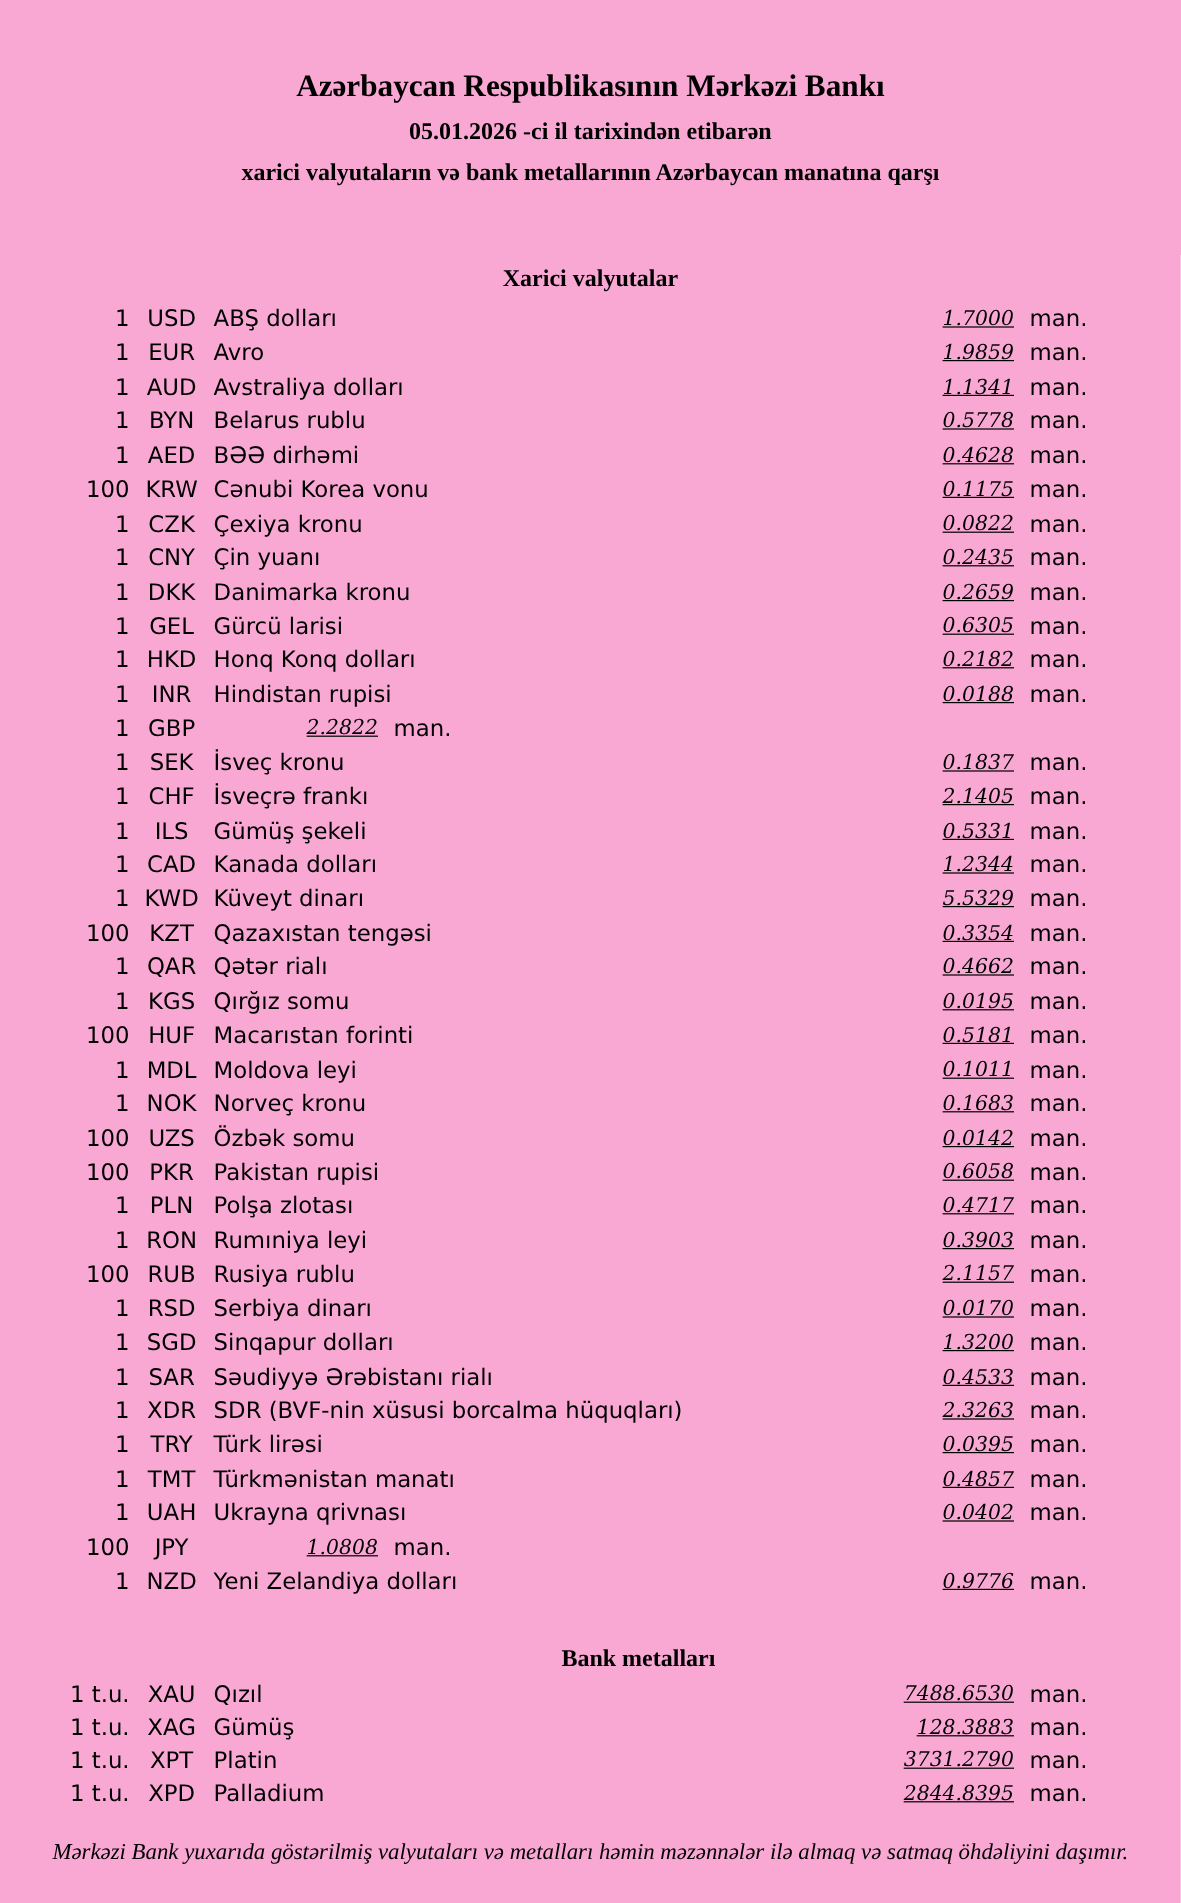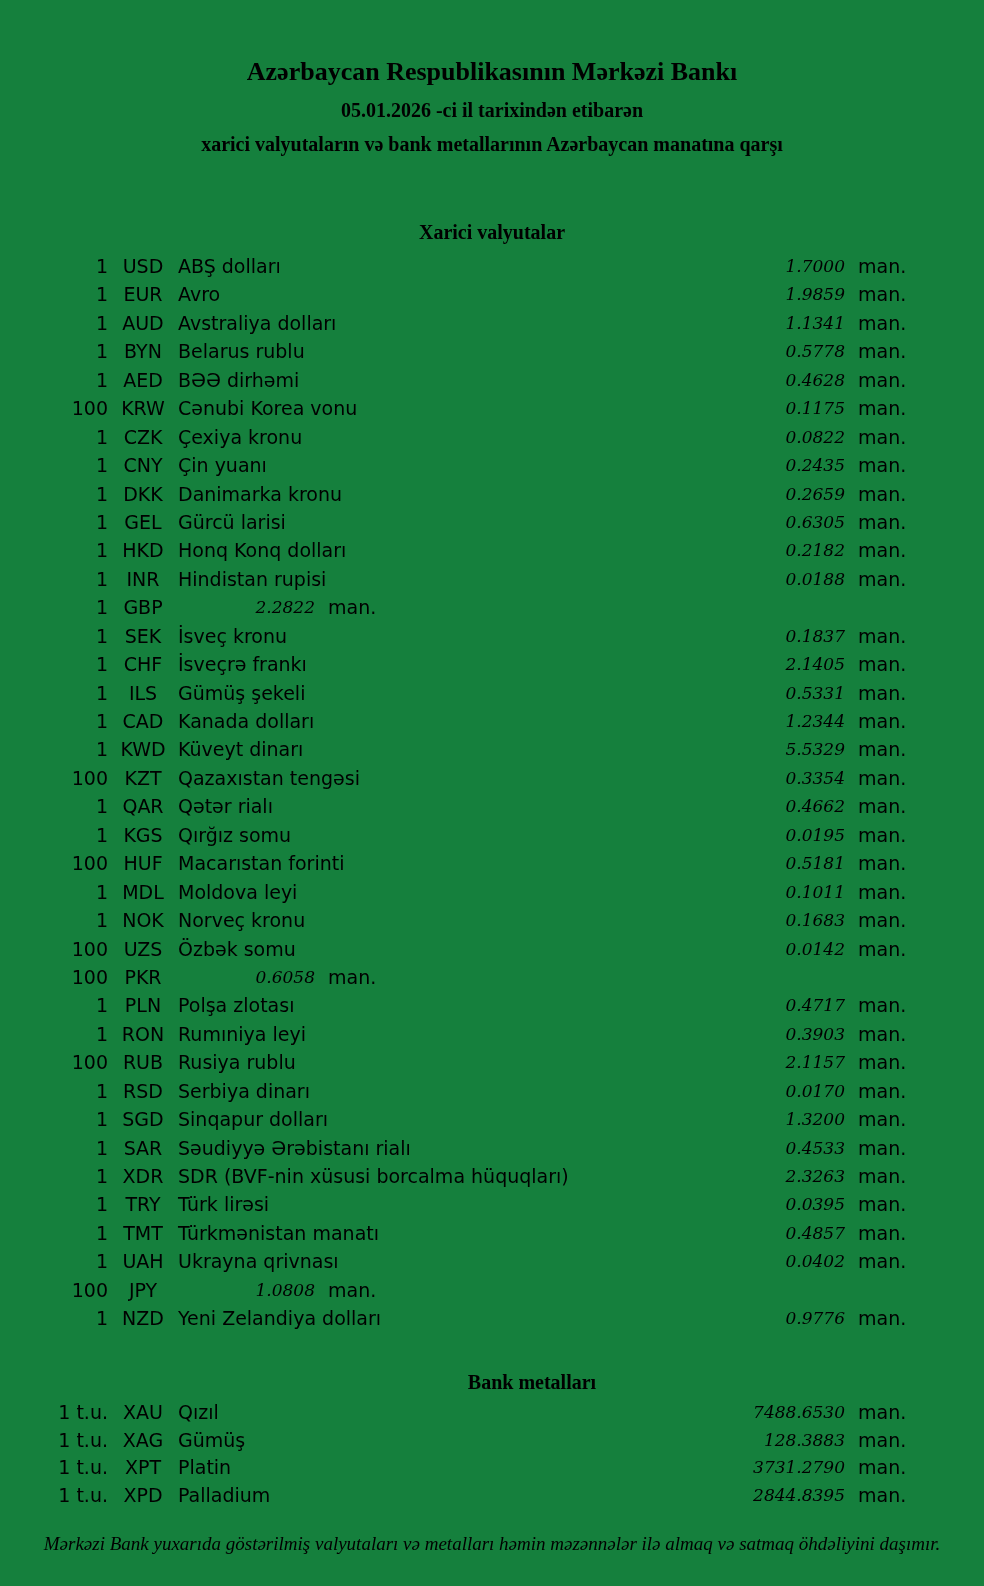--- a/index.html
+++ b/index.html
@@ -1,20 +1,20 @@
 <!DOCTYPE html>
 <html><head>
 <meta charset="utf-8">
 <style>
   html, body { margin: 0; padding: 0; background: #ffffff; }
   .page {
     position: relative;
     width: 984px;
     height: 1586px;
-    background: #15803d;
+    background: #f9a8d4;
     color: #000000;
     font-family: "DejaVu Sans", sans-serif;
     overflow: hidden;
   }
   .heading {
     position: absolute;
     left: 0;
     width: 100%;
     text-align: center;
     font-family: "Liberation Serif", "DejaVu Serif", serif;
@@ -38,20 +38,21 @@
   .qty  { width: 108px; text-align: right;  font-size: 19px; white-space: nowrap; }
   .code { width: 70px;  text-align: center; font-size: 19px; }
   .name { flex: 1; text-align: left; font-size: 19px; white-space: nowrap; }
   .rate {
     width: 137px;
     text-align: right;
     font-family: "DejaVu Serif", serif;
     font-style: italic;
     font-size: 17px;
     white-space: nowrap;
+    text-decoration: underline;
   }
   .unit {
     width: 67px;
     box-sizing: border-box;
     padding-left: 13px;
     text-align: left;
     font-size: 19px;
   }
 
   .disclaimer {
@@ -274,20 +275,21 @@
         <span class="qty">100</span>
         <span class="code">UZS</span>
         <span class="name">Özbək somu</span>
         <span class="rate">0.0142</span>
         <span class="unit">man.</span>
       </div>
 
       <div class="row">
         <span class="qty">100</span>
         <span class="code">PKR</span>
+        <span class="name">Pakistan rupisi</span>
         <span class="rate">0.6058</span>
         <span class="unit">man.</span>
       </div>
 
       <div class="row">
         <span class="qty">1</span>
         <span class="code">PLN</span>
         <span class="name">Polşa zlotası</span>
         <span class="rate">0.4717</span>
         <span class="unit">man.</span>

